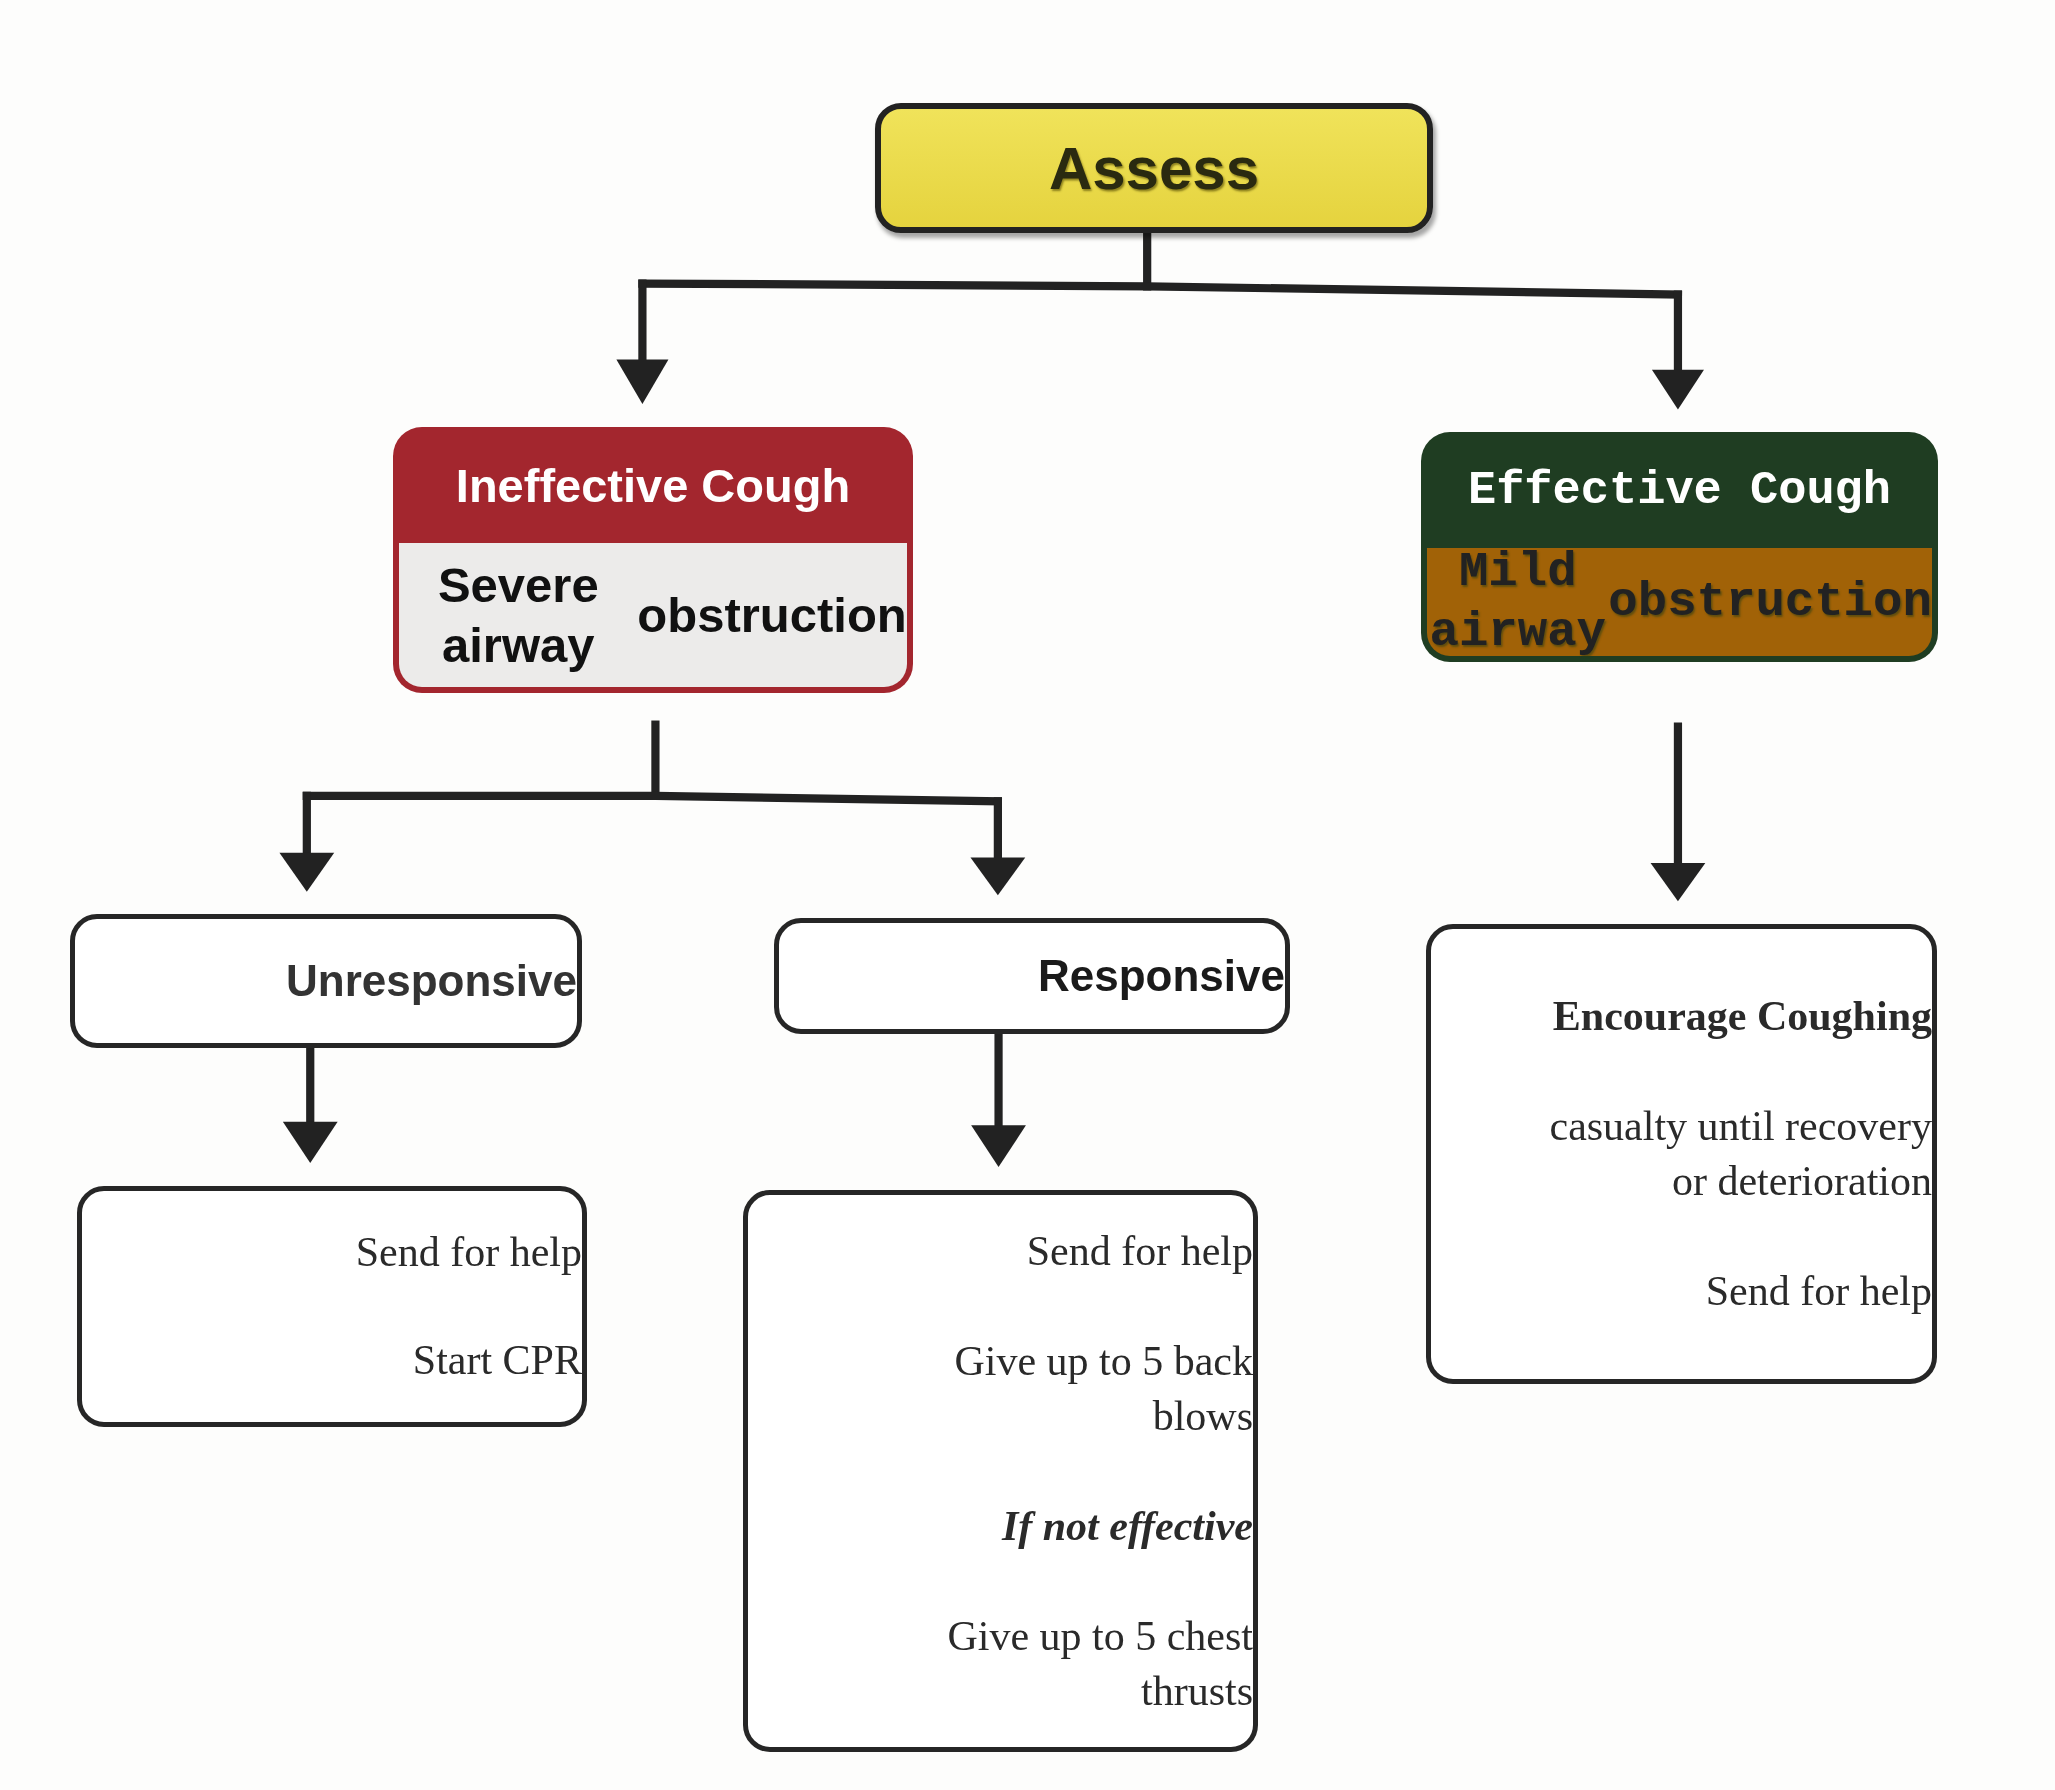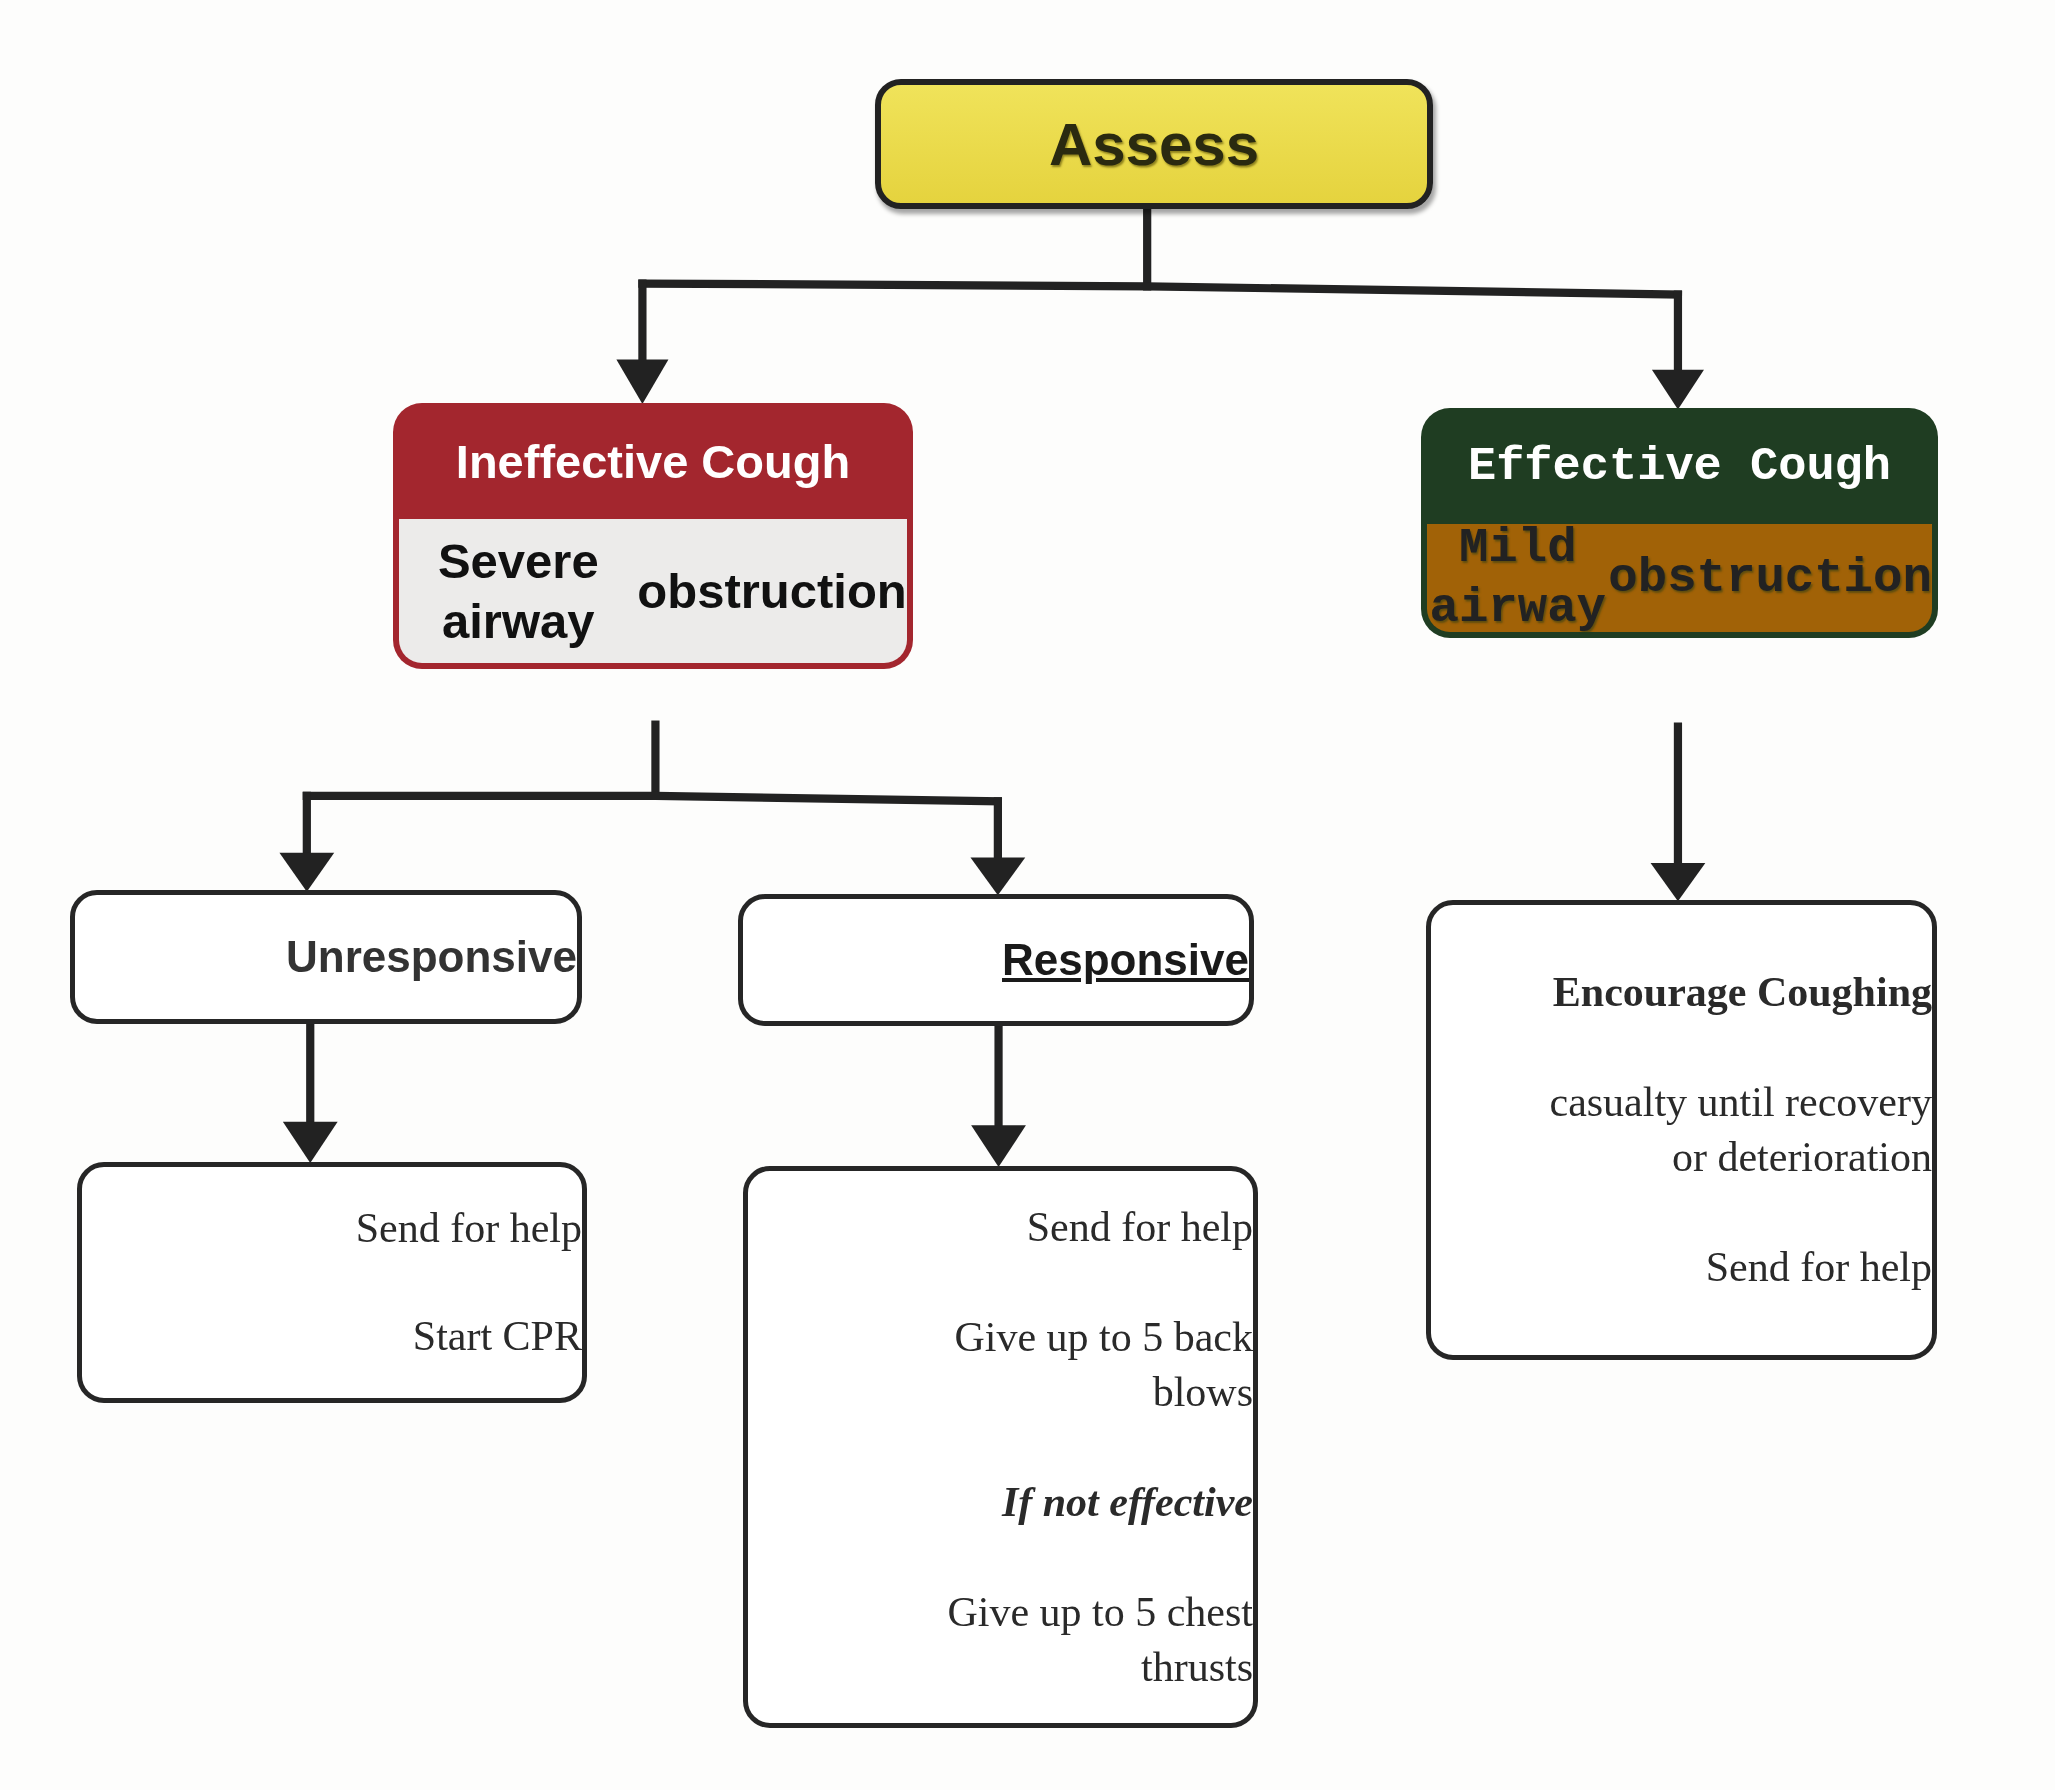--- a/index.html
+++ b/index.html
@@ -3,21 +3,21 @@
   <meta charset="utf-8">
   <style>
     html, body { margin: 0; padding: 0; }
     body {
       width: 2056px; height: 1791px; position: relative; overflow: hidden;
       background: #fdfdfc;
       font-family: "Liberation Sans", "DejaVu Sans", sans-serif;
       color: #1a1a1a;
     }
     #connectors { position: absolute; left: 0; top: 0; width: 2056px; height: 1791px; }
-    .box { position: absolute; box-sizing: border-box; }
+    .box { position: absolute; box-sizing: border-box; margin-top: 24px; }
     .box-text { display: flex; flex-direction: column; align-items: center; justify-content: center; text-align: center; }
 
     
     #assess {
       left: 875px; top: 79px; width: 558px; height: 130px;
       border: 6.2px solid #222; border-radius: 26px;
       background: linear-gradient(#f0e35a, #e5d33e);
       box-shadow: 2.7px 4.1px 4.1px rgba(0,0,0,0.35);
       display: flex; align-items: center; justify-content: center;
     }
@@ -30,21 +30,21 @@
       display: flex; align-items: center; justify-content: center; text-align: center;
       font-weight: bold; font-size: 49px; line-height: 60px; }
     #ineffective { left: 393px; top: 403px; width: 520px; height: 266px; background: #a3262e; }
     #ineffective .body { background: #ecebea; color: #111; }
     #effective { left: 1421px; top: 408px; width: 517px; height: 230px; background: #1f3d22; font-family: Liberation Mono, monospace; }
     #effective .body { background: #a16207; color: #222; text-shadow: 1.4px 2.1px 2.1px rgba(40,60,20,0.55); }
 
     
     .outline { border: 5.5px solid #262626; border-radius: 27px; background: #fff; align-items: flex-end; }
     #unresponsive { left: 70px; top: 890px; width: 512px; height: 134px; }
-    #responsive { left: 738px; top: 894px; width: 516px; height: 132px; text-decoration: underline; }
+    #responsive { left: 774px; top: 894px; width: 516px; height: 116px; }
     .label { font-weight: bold; font-size: 44px; }
     #unresponsive .label { color: #333; }
     #unr-actions { left: 77px; top: 1162px; width: 510px; height: 241px; }
     #resp-actions { left: 743px; top: 1166px; width: 515px; height: 562px; }
     #mild-actions { left: 1426px; top: 900px; width: 511px; height: 460px; }
     .txt { font-size: 42px; line-height: 55px; color: #2a2a2a; font-family: Liberation Serif, serif; }
     .gap { height: 55px; }
     .gap-sm { height: 53px; }
     .italic-bold { font-weight: bold; font-style: italic; }
     .bold { font-weight: bold; }

